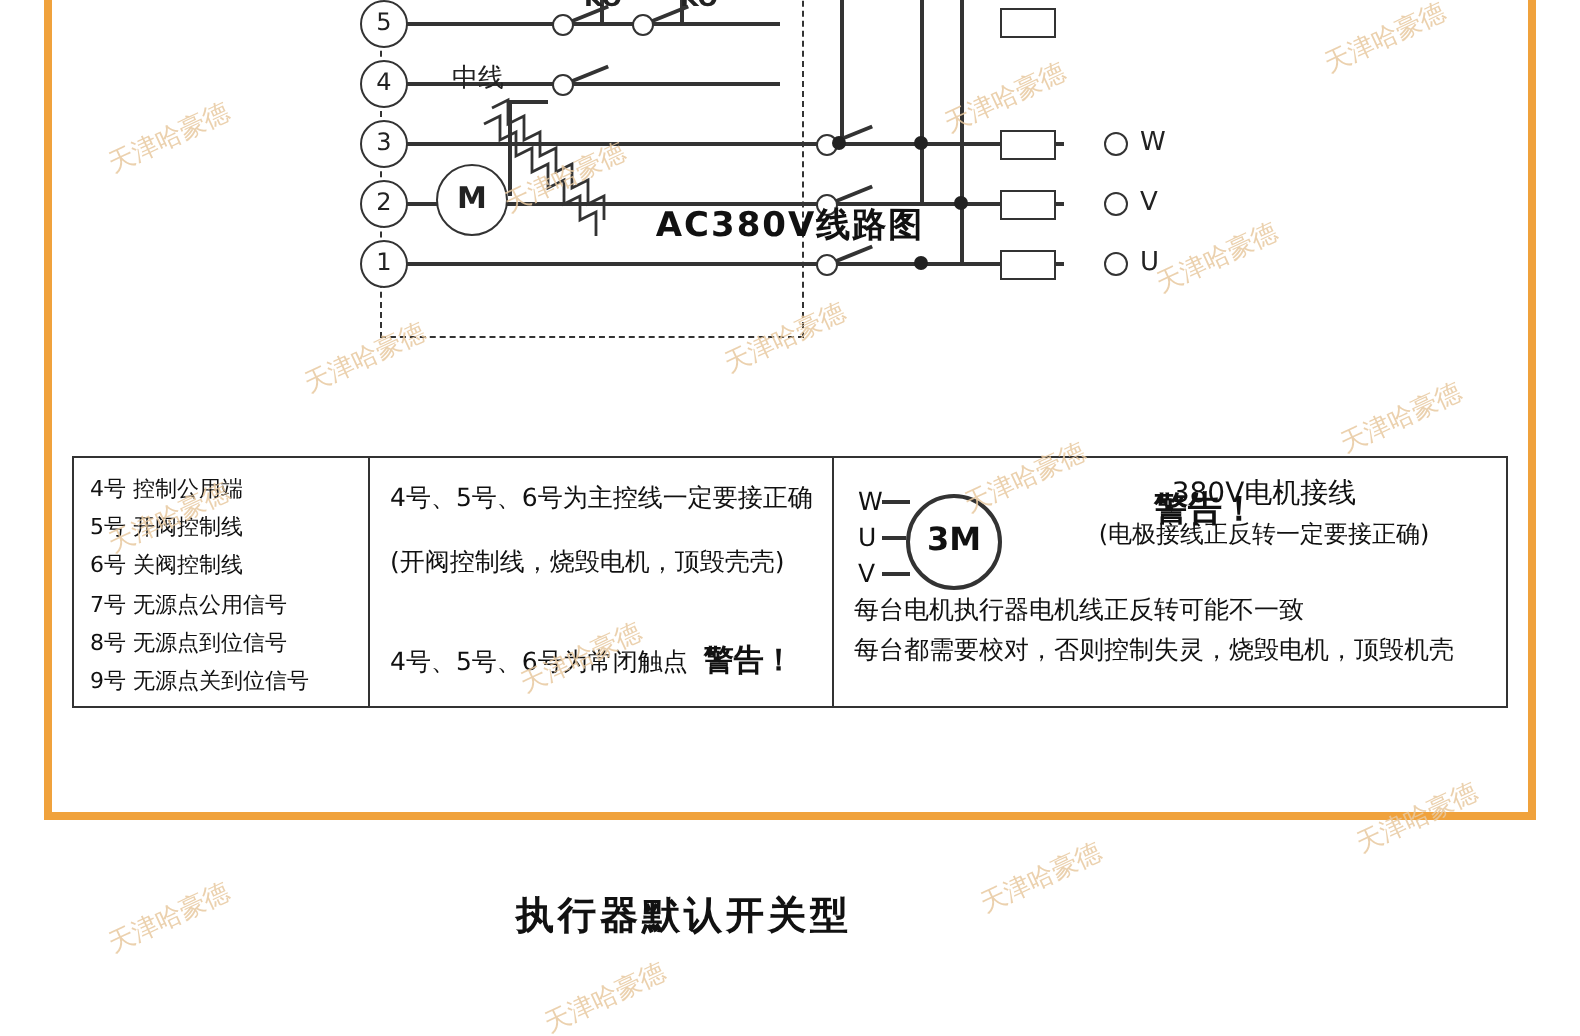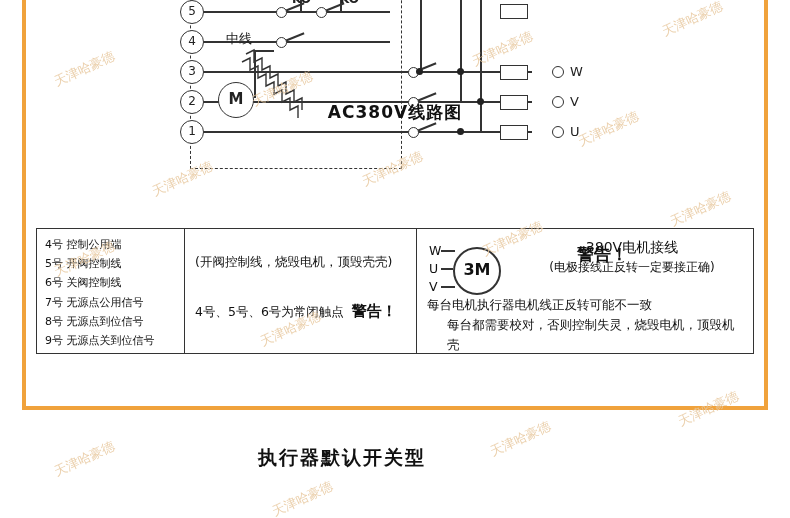--- a/index.html
+++ b/index.html
@@ -80,21 +80,21 @@
     position:absolute;left:26px;top:12px;width:44px;height:44px;border-radius:50%;
     border:2px solid #333;background:#fff;text-align:center;line-height:42px;
     font-size:16px;font-weight:bold;color:#111;
   }
   .mlabel{position:absolute;font-size:12.5px;color:#111;}
   .mwire{position:absolute;background:#333;height:1.5px;}
   .c3 .txtblock{flex:1;padding-top:2px;}
   .c3 .t1{font-size:14px;color:#111;text-align:center;line-height:20px;}
   .c3 .t2{font-size:12px;color:#111;text-align:center;line-height:20px;}
   .c3 .t3{font-size:12.5px;color:#111;line-height:20px;}
-  .c3 .t4{font-size:12.5px;color:#111;line-height:20px;margin-left:20px;}
+  .c3 .t4{font-size:12.5px;color:#111;line-height:20px;}
   .bigwarn{position:absolute;left:160px;top:14px;font-size:17px;font-weight:bold;color:#111;}
 
   
   .bottom-title{
     position:absolute;left:0;top:445px;width:684px;text-align:center;
     font-size:19px;font-weight:bold;color:#111;letter-spacing:2px;
   }
 
   
   .wm{
@@ -186,20 +186,21 @@
     <div class="cell c1">
       <div class="line">4号  控制公用端</div>
       <div class="line">5号  开阀控制线</div>
       <div class="line">6号  关阀控制线</div>
       <div class="line">7号  无源点公用信号</div>
       <div class="line">8号  无源点到位信号</div>
       <div class="line">9号  无源点关到位信号</div>
     </div>
 
     <div class="cell c2">
+      <div class="line">4号、5号、6号为主控线一定要接正确</div>
       <div class="gap"></div>
       <div class="line">(开阀控制线，烧毁电机，顶毁壳壳)</div>
       <div class="gap"></div>
       <div class="warnline">
         <span class="line">4号、5号、6号为常闭触点</span>
         <span class="warn">警告！</span>
       </div>
     </div>
 
     <div class="cell c3">

